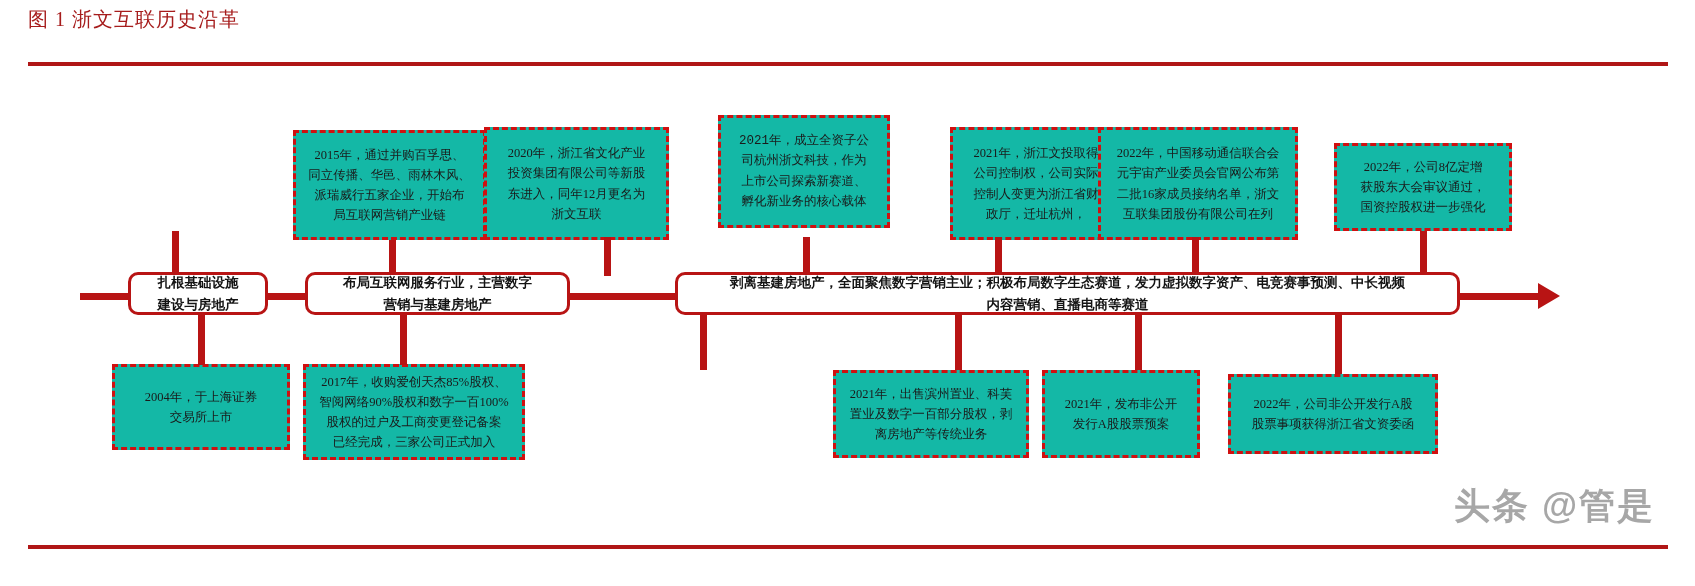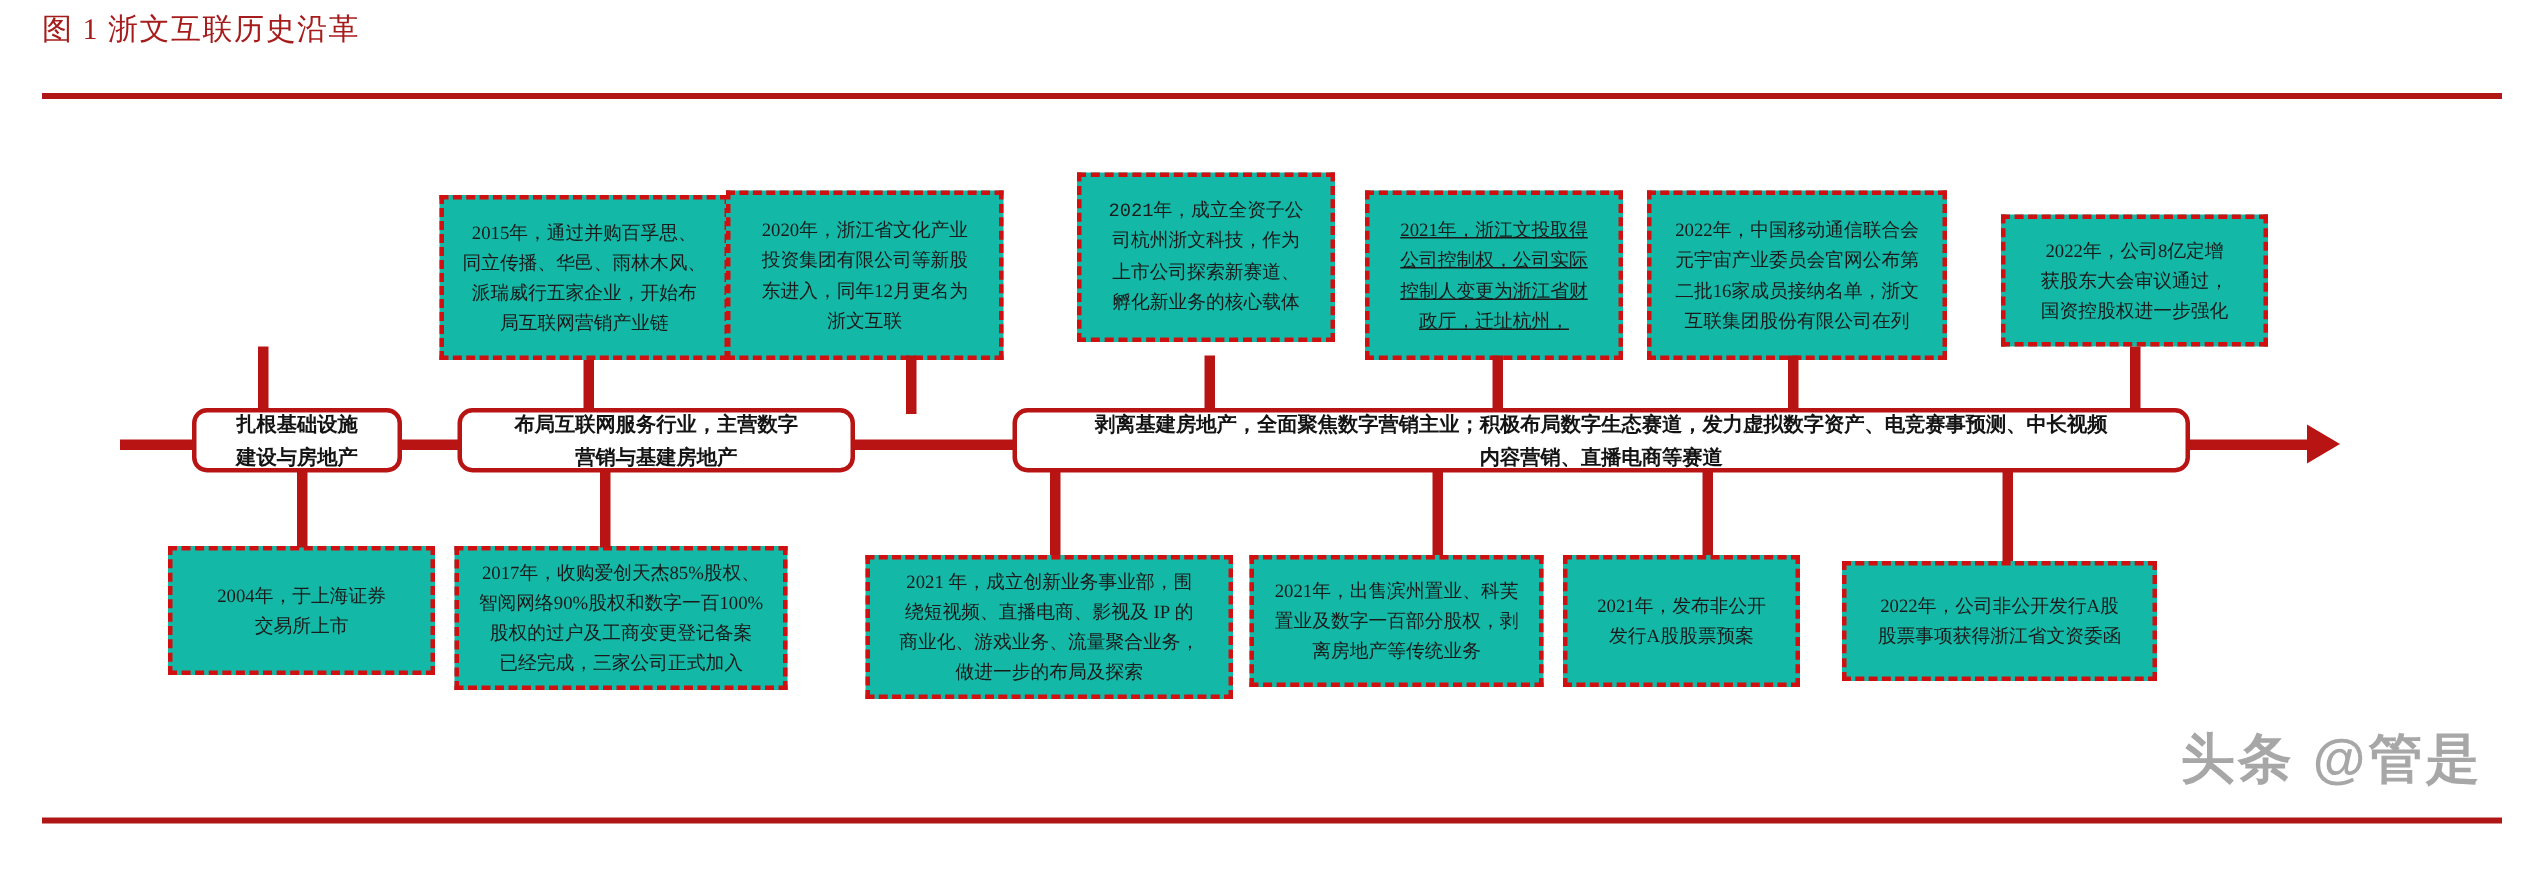--- a/index.html
+++ b/index.html
@@ -144,21 +144,21 @@
   </div>
 
   <div class="evt" style="left:484px; top:127px; width:185px; height:113px;">
     <span>2020年，浙江省文化产业<br>投资集团有限公司等新股<br>东进入，同年12月更名为<br>浙文互联</span>
   </div>
 
   <div class="evt" style="left:718px; top:115px; width:172px; height:113px;font-family:Liberation Mono, monospace;">
     <span>2021年，成立全资子公<br>司杭州浙文科技，作为<br>上市公司探索新赛道、<br>孵化新业务的核心载体</span>
   </div>
 
-  <div class="evt" style="left:910px; top:127px; width:172px; height:113px;text-decoration:underline;">
+  <div class="evt" style="left:950px; top:127px; width:172px; height:113px;">
     <span>2021年，浙江文投取得<br>公司控制权，公司实际<br>控制人变更为浙江省财<br>政厅，迁址杭州，</span>
   </div>
 
   <div class="evt" style="left:1098px; top:127px; width:200px; height:113px;">
     <span>2022年，中国移动通信联合会<br>元宇宙产业委员会官网公布第<br>二批16家成员接纳名单，浙文<br>互联集团股份有限公司在列</span>
   </div>
 
   <div class="evt" style="left:1334px; top:143px; width:178px; height:88px;">
     <span>2022年，公司8亿定增<br>获股东大会审议通过，<br>国资控股权进一步强化</span>
   </div>
@@ -176,23 +176,20 @@
   </div>
 
   <div class="evt" style="left:112px; top:364px; width:178px; height:86px;">
     <span>2004年，于上海证券<br>交易所上市</span>
   </div>
 
   <div class="evt" style="left:303px; top:364px; width:222px; height:96px;">
     <span>2017年，收购爱创天杰85%股权、<br>智阅网络90%股权和数字一百100%<br>股权的过户及工商变更登记备案<br>已经完成，三家公司正式加入</span>
   </div>
 
-  <div class="evt" style="left:577px; top:370px; width:245px; height:96px;">
-    <span>2021&nbsp;年，成立创新业务事业部，围<br>绕短视频、直播电商、影视及&nbsp;IP&nbsp;的<br>商业化、游戏业务、流量聚合业务，<br>做进一步的布局及探索</span>
-  </div>
 
   <div class="evt" style="left:833px; top:370px; width:196px; height:88px;">
     <span>2021年，出售滨州置业、科芙<br>置业及数字一百部分股权，剥<br>离房地产等传统业务</span>
   </div>
 
   <div class="evt" style="left:1042px; top:370px; width:158px; height:88px;">
     <span>2021年，发布非公开<br>发行A股股票预案</span>
   </div>
 
   <div class="evt" style="left:1228px; top:374px; width:210px; height:80px;">

